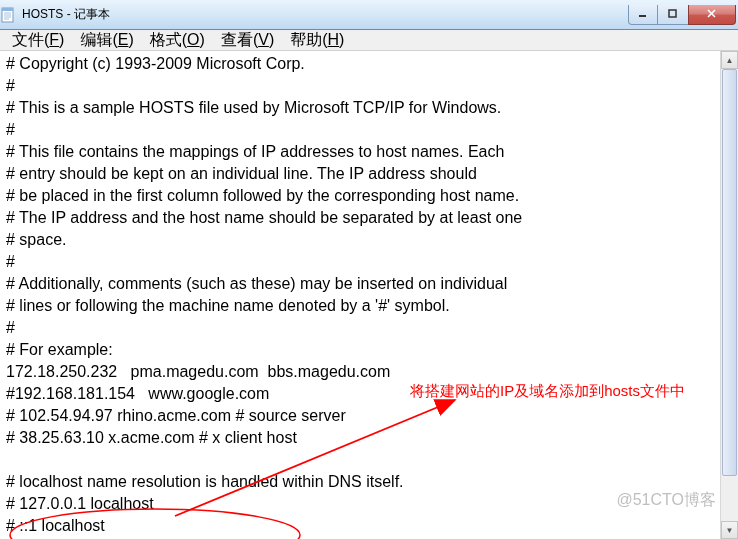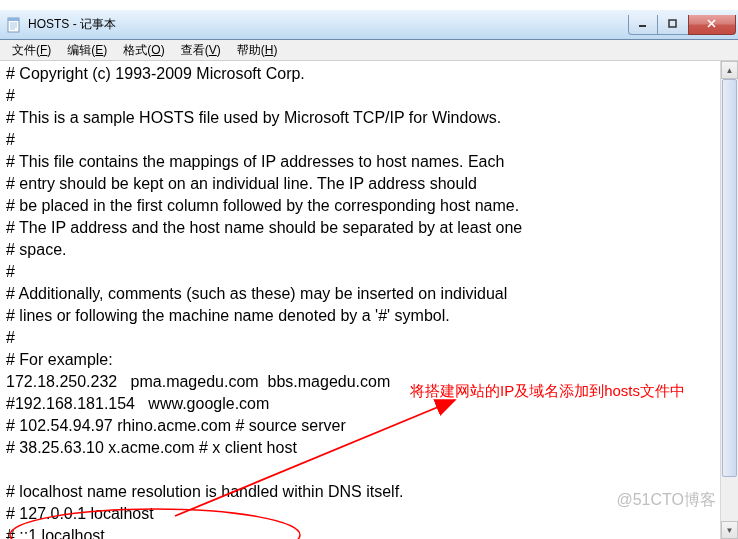--- a/index.html
+++ b/index.html
@@ -13,22 +13,20 @@
   position: relative;
 }
 .window { width: 100%; height: 100%; display: flex; flex-direction: column; }
 .titlebar {
   height: 30px;
   background: linear-gradient(to bottom, #eaf4fd 0%, #d6e8f8 50%, #bfdaf2 100%);
   border-bottom: 1px solid #6b8ba9;
   display: flex;
   align-items: center;
   justify-content: space-between;
-  padding-left: 6px;
-  margin-top: 10px;
 }
 .title-left { display: flex; align-items: center; gap: 6px; }
 .app-icon { width: 16px; height: 16px; }
 .title-text { color: #000; font-size: 12px; }
 .win-controls { display: flex; height: 20px; margin-right: 2px; }
 .win-btn {
   width: 30px; height: 20px;
   background: linear-gradient(to bottom, #e8f1fb, #c9ddf2);
   border: 1px solid #7a99b8;
   border-top: none;
@@ -45,21 +43,21 @@
 }
 .win-btn.max { border-left: none; border-right: none; }
 .menubar {
   height: 21px;
   background: #f0f0f0;
   border-bottom: 1px solid #d0d0d0;
   display: flex;
   align-items: center;
   padding-left: 4px;
 }
-.menu-item { padding: 12px 8px; font-size: 12px; cursor: default; }
+.menu-item { padding: 12px 8px; font-size: 16px; cursor: default; }
 .menu-item u { text-decoration: underline; }
 .content-area {
   flex: 1;
   display: flex;
   overflow: hidden;
   gap: 40px;
 }
 .text-content {
   flex: 1;
   padding: 2px 6px;

